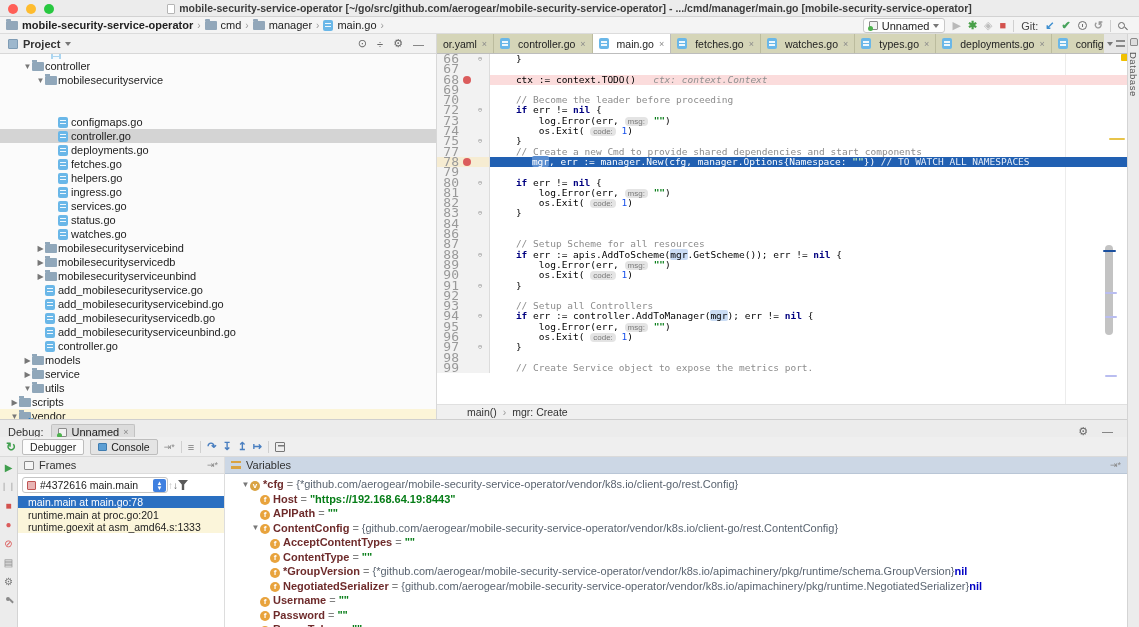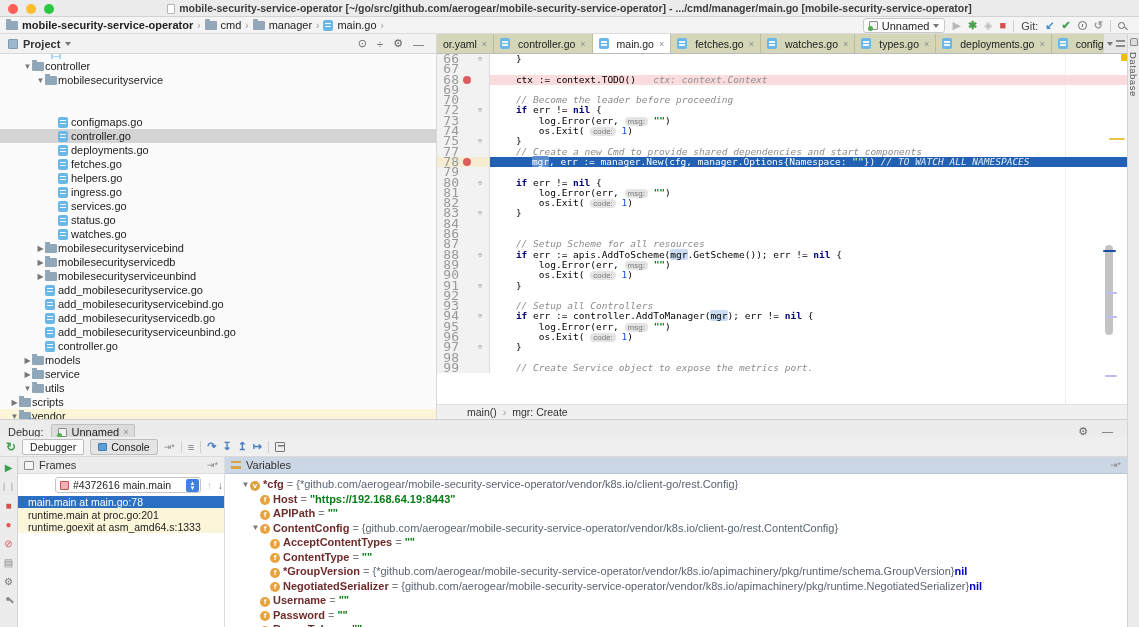--- a/index.html
+++ b/index.html
@@ -84,21 +84,21 @@
   .gut .lnum{flex:0 0 22px;text-align:right;color:#999;font-size:13px;}
   .gut .bpslot{flex:0 0 15px;display:flex;justify-content:center;align-items:center;}
   .bpdot{width:8px;height:8px;border-radius:50%;background:#db5c5c;}
   .gut .foldslot{flex:0 0 12px;display:flex;justify-content:center;align-items:center;color:#9e9e9e;font-size:7px;}
   .codetext{flex:1;white-space:pre;color:#000;padding-left:3px;}
   .cline.pink .codetext{background:#fbdcdc;}
   .cline.exec .codetext{background:#2160b2;color:#fff;padding-left:19px;}
   .cline.exec .gut{background:#f6ecd2;}
   .seg.k{color:#000080;font-weight:bold;}
   .seg.s{color:#067d17;font-weight:bold;}
-  .seg.c{color:#8c8c8c;font-style:italic;}
+  .seg.c{color:#8c8c8c;}
   .seg.n{color:#1750eb;}
   .seg.d{color:#909090;font-style:italic;}
   .seg.h{background:#e4e4e4;color:#787878;border-radius:4px;padding:0 3px;font-size:8px;font-family:"Liberation Sans",sans-serif;}
   .seg.m{background:#cadcf4;border-radius:2px;}
   .cline.exec .seg.s{color:#b9e8b9;}
   .cline.exec .seg.c{color:#e6edf8;}
   .cline.exec .seg.m{background:#5b8ed0;color:#fff;}
   
   .scrollthumb{position:absolute;left:668px;top:191px;width:8px;height:90px;background:#b9b9b9;border-radius:4px;opacity:.85;}
   .smark{position:absolute;border-radius:1px;}
@@ -137,21 +137,21 @@
   .gearic{color:#777;}
   .pinic{width:8px;height:8px;position:relative;}
   .pinic::before{content:"";position:absolute;left:1px;top:1px;width:4px;height:4px;border-radius:50%;background:#8a8a8a;}
   .pinic::after{content:"";position:absolute;left:4px;top:4px;width:5px;height:1.5px;background:#8a8a8a;transform:rotate(45deg);}
 
   
   .frames{position:absolute;left:18px;top:0;width:207px;height:170px;background:#fff;border-right:1px solid #ddd;}
   .subhdr{height:17px;background:#ececec;border-bottom:1px solid #dcdcdc;display:flex;align-items:center;padding:0 6px;gap:5px;color:#333;}
   .subhdr .pin{margin-left:auto;color:#8a8a8a;font-size:9px;}
   .framewin{width:10px;height:9px;border:1px solid #8a8a8a;border-radius:1px;background:#f5f5f5;}
-  .threadrow{display:flex;align-items:center;gap:6px;padding:3px 4px 2px 4px;margin-left:33px;}
+  .threadrow{display:flex;align-items:center;padding:3px 4px 2px 4px;}
   .threadsel{flex:0 0 146px;height:16px;border:1px solid #c4c4c4;border-radius:3px;background:#fff;display:flex;align-items:center;padding-left:4px;position:relative;font-size:10.5px;white-space:nowrap;overflow:hidden;}
   .threadic{width:9px;height:9px;background:#e8b4b4;border:1px solid #c05454;border-radius:1px;margin-right:4px;flex:0 0 9px;}
   .stepper{position:absolute;right:1px;top:1px;width:13px;height:13px;background:#3f80e0;border-radius:2px;color:#fff;font-size:6px;display:flex;flex-direction:column;align-items:center;justify-content:center;line-height:5px;}
   .arrbtn{color:#666;font-size:10px;}
   .arrbtn.dis{color:#c0c0c0;}
   .funnel{width:10px;height:10px;background:#5a5a5a;clip-path:polygon(0 0,100% 0,62% 45%,62% 100%,38% 100%,38% 45%);}
   .framelist{padding-top:1px;}
   .frow{height:12.4px;display:flex;align-items:center;padding-left:10px;font-size:10.5px;background:#fbf5da;white-space:nowrap;}
   .frow.sel{background:#2a6fc1;color:#fff;}
   .frames .fill{background:#fff;height:100%;}

